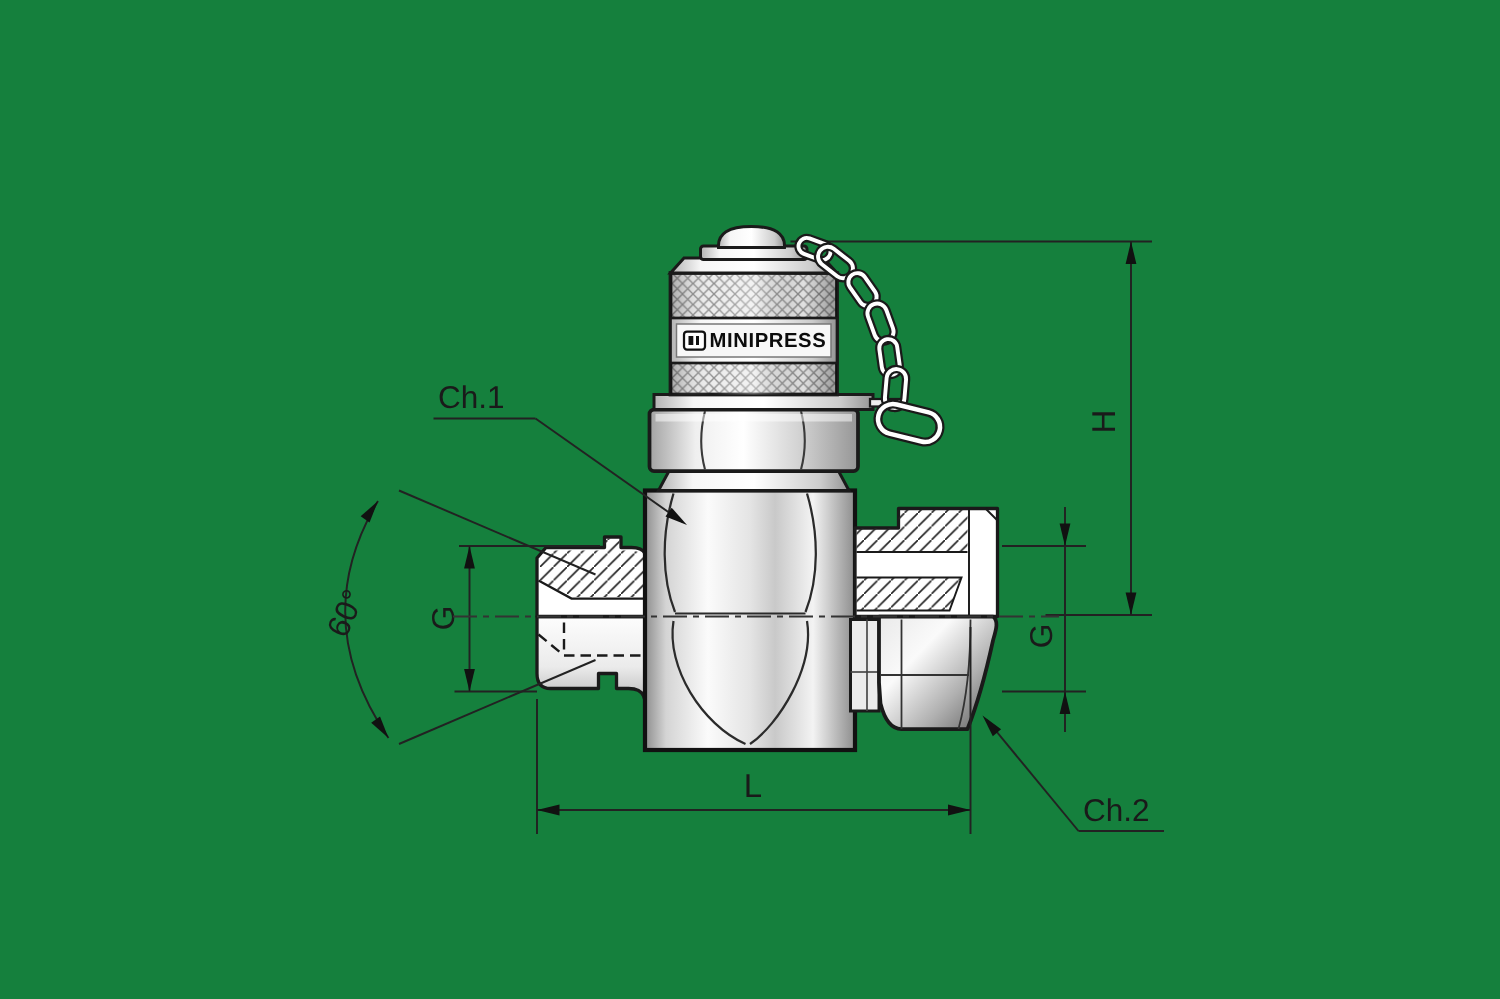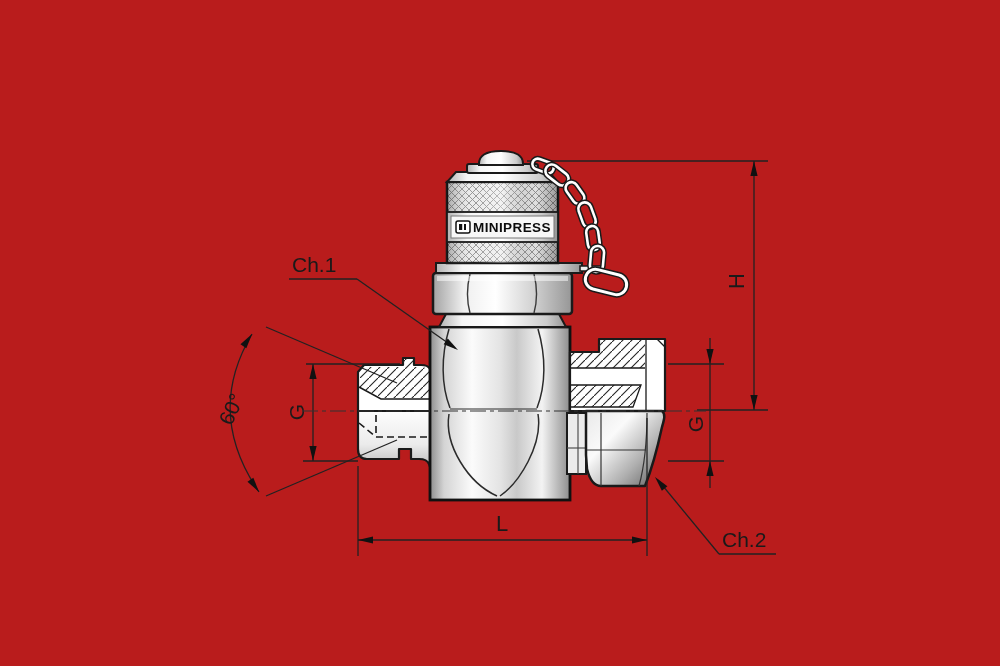--- a/index.html
+++ b/index.html
@@ -1,16 +1,16 @@
 <!DOCTYPE html>
 <html><head>
 <meta charset="utf-8">
 <style>
   html,body{margin:0;padding:0;background:#ffffff;}
-  .stage{position:relative;width:1000px;height:666px;background:#b91c1c;overflow:hidden;
+  .stage{position:relative;width:1000px;height:666px;background:#15803d;overflow:hidden;
          font-family:"Liberation Sans",sans-serif;}
   svg{position:absolute;left:0;top:0;}
   text{font-family:"Liberation Sans",sans-serif;fill:#1a1a1a;}
   .dim-label{font-size:21px;}
   .dim-label-lg{font-size:22px;}
   .brand{font-size:13.5px;font-weight:bold;letter-spacing:.4px;fill:#0c0c0c;}
 </style>
 </head>
 <body>
 

